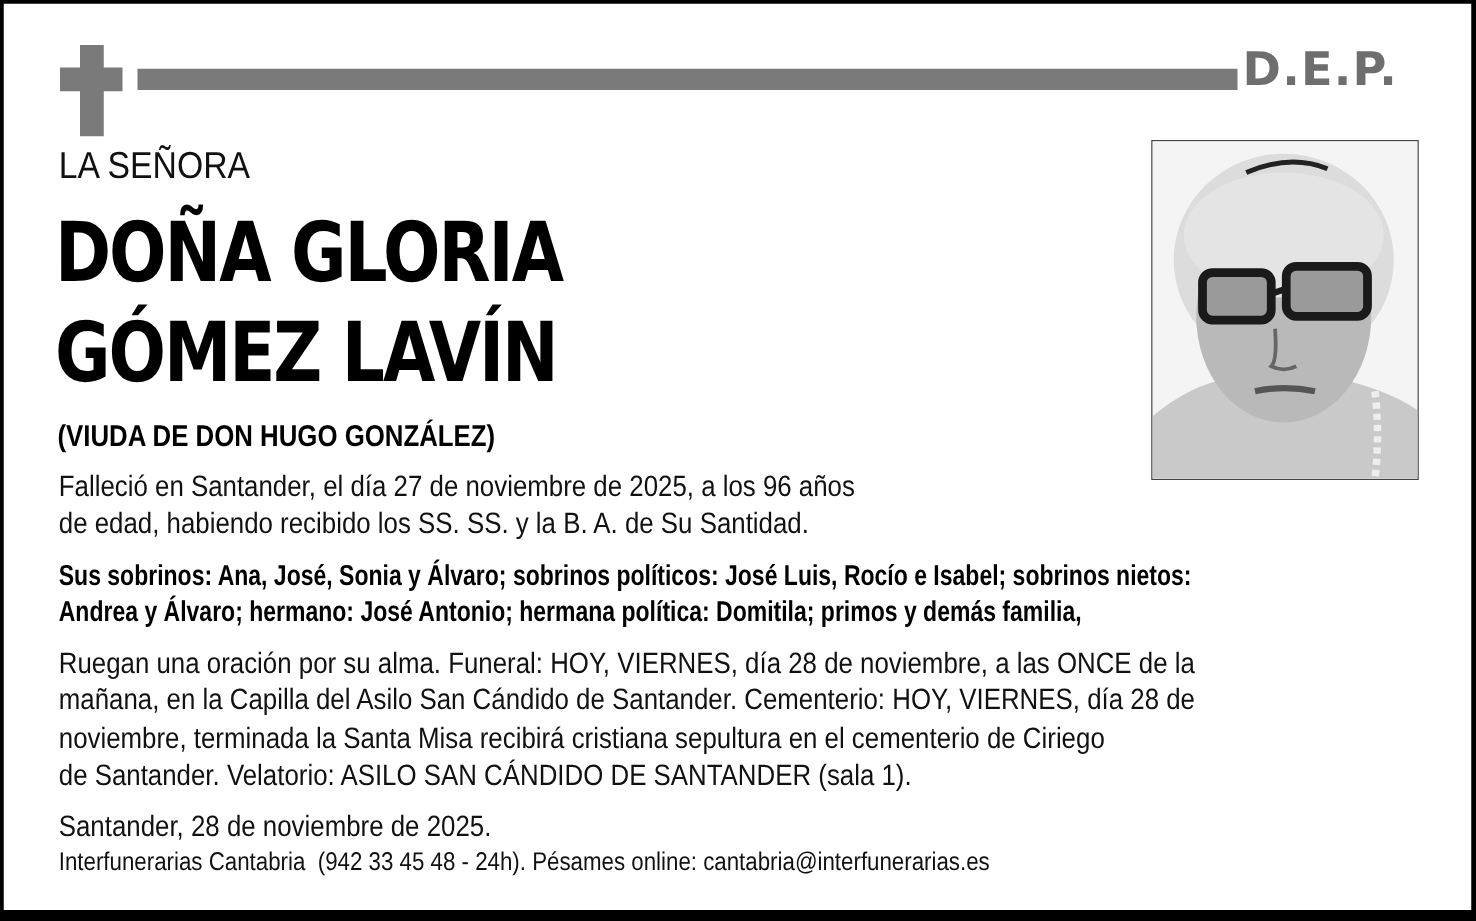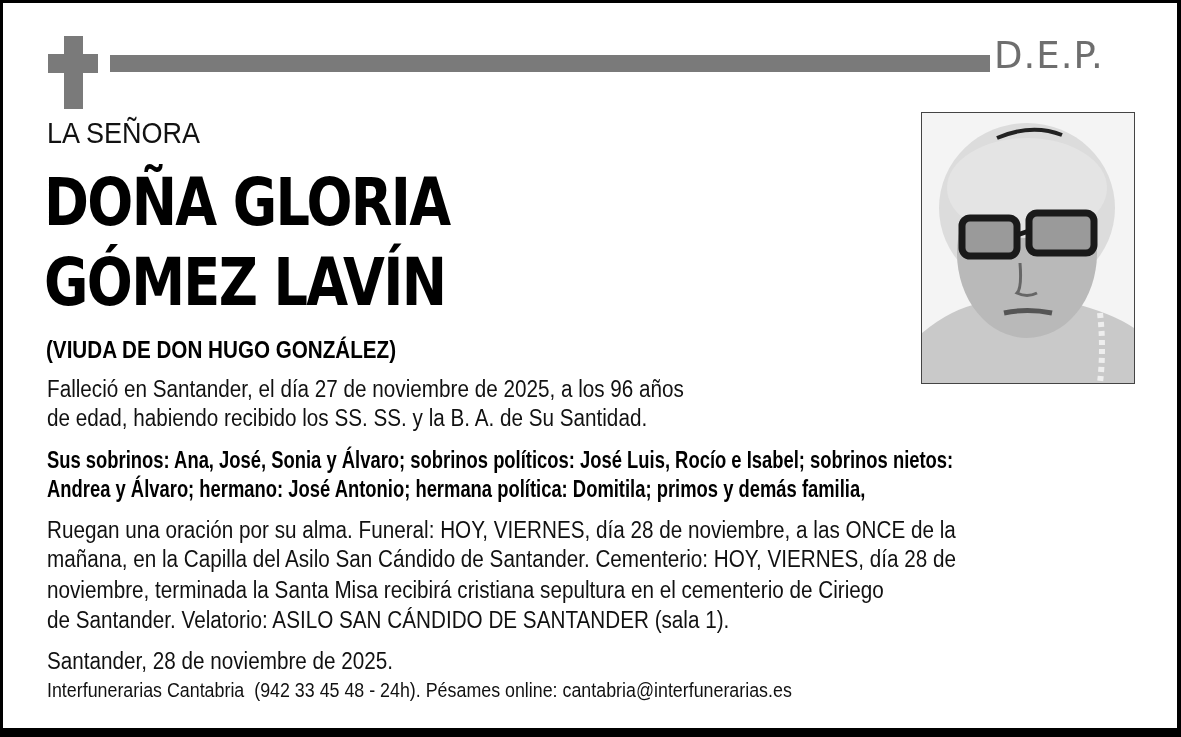--- a/index.html
+++ b/index.html
@@ -8,21 +8,21 @@
     position:absolute; left:0; top:0; width:1181px; height:737px;
     box-sizing:border-box;
     border-left:3px solid #000; border-top:3px solid #000; border-right:4px solid #000;
   }
   .bottom-bar { position:absolute; left:0; top:728px; width:1181px; height:9px; background:#000; }
   .cross-v { position:absolute; left:64px; top:36px; width:19px; height:73px; background:#7a7a7a; }
   .cross-h { position:absolute; left:48px; top:54px; width:50px; height:19px; background:#7a7a7a; }
   .rule { position:absolute; left:110px; top:55px; width:880px; height:17px; background:#7a7a7a; }
   .dep {
     position:absolute; left:994px; top:36px;
-    font-family:"DejaVu Sans", sans-serif; font-weight:normal; font-size:37px;
+    font-family:"DejaVu Sans", sans-serif; font-weight:bold; font-size:37px;
     color:#6e6e6e; letter-spacing:1px; line-height:40px;
   }
   .photo {
     position:absolute; left:921px; top:112px; width:214px; height:272px;
     box-sizing:border-box; border:1px solid #444; background:#fff; overflow:hidden;
   }
   .t { position:absolute; font-family:"Liberation Sans Narrow","Liberation Sans", sans-serif; color:#111; white-space:nowrap; }
   .title-pre { left:47px; top:116px; font-size:30px; transform:scaleX(0.9); transform-origin:left top; }
   .name1 { left:44px; top:165px; font-size:66px; font-weight:900; font-family:"DejaVu Sans", sans-serif; letter-spacing:-2px; transform:scaleX(0.82); transform-origin:left top; line-height:76px; color:#000;}
   .name2 { left:44px; top:245px; font-size:66px; font-weight:900; font-family:"DejaVu Sans", sans-serif; letter-spacing:-2px; transform:scaleX(0.82); transform-origin:left top; line-height:76px; color:#000;}

